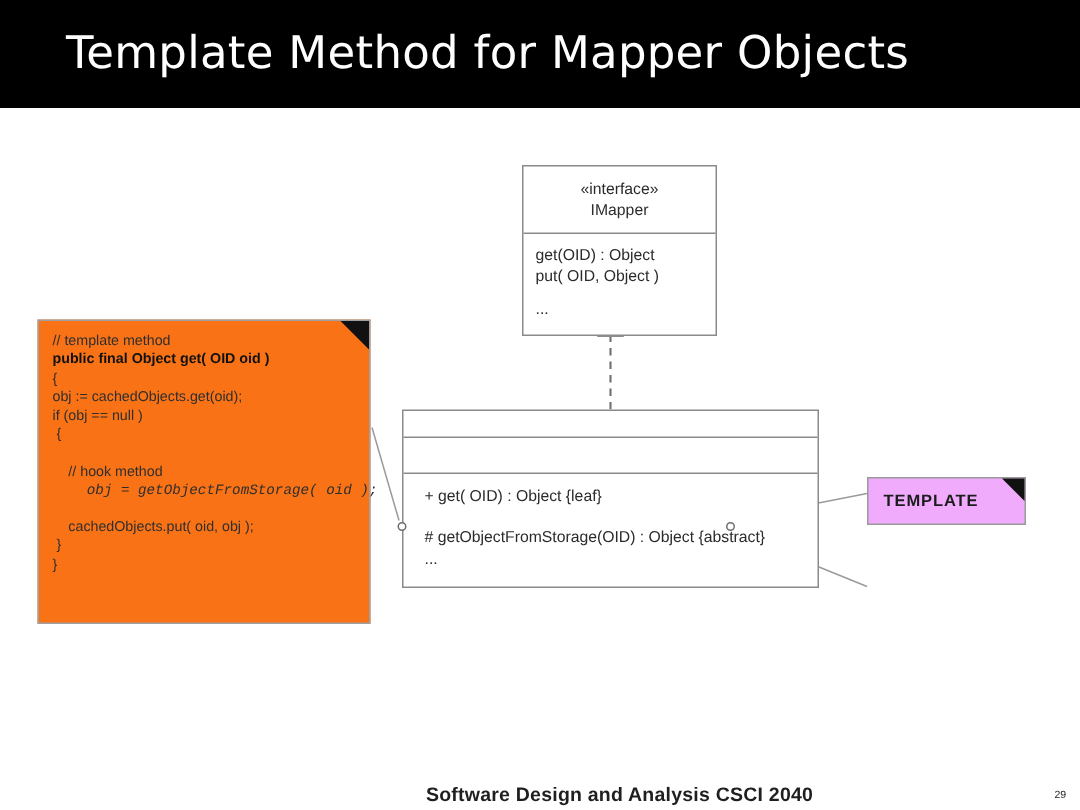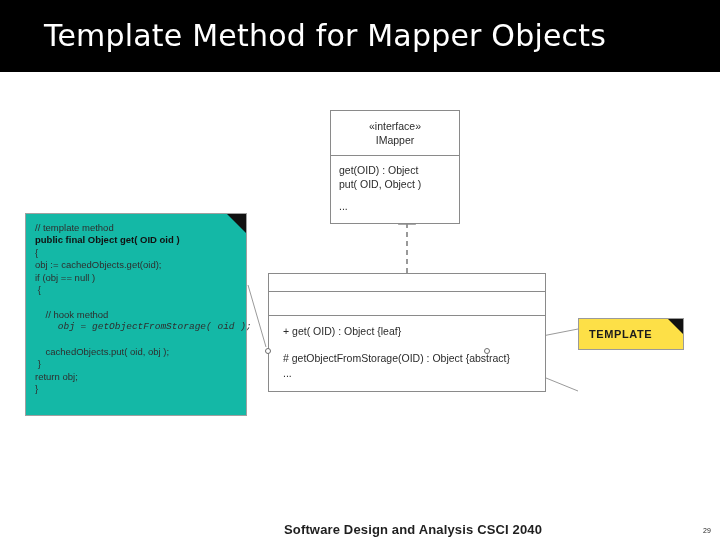--- a/index.html
+++ b/index.html
@@ -47,21 +47,21 @@
     font-size:10.5px;
     color:#2b2b2b;
     line-height:14px;
     white-space:nowrap;
     font-family:"Liberation Sans", sans-serif;
   }
   .center{ text-align:center; }
 
   
   #imapper-box{
-    left:330px; top:25px; width:130px;
+    left:348px; top:25px; width:130px;
   }
   #imapper-head{ padding:8px 8px 8px; }
   #imapper-ops{ padding:7px 8px 10px 8px; min-height:52px; }
 
   
   #persistencemapper-box{
     left:268px; top:188px; width:278px;
   }
   #pm-head{ padding:8px 8px 9px; }
   #pm-head .uml-line{ font-style:italic; font-size:11px; line-height:14px;}
@@ -78,21 +78,21 @@
     border-radius:50%;
     background:#ffffff;
   }
   #port-left{ left:-4px; top:74px; }
   #port-right{ left:215px; top:74px; }
 
   
   #code-note{
     position:absolute;
     left:25px; top:128px; width:222px; height:203px;
-    background:#14b8a6;
+    background:#f97316;
     border:1px solid #a0a0a0;
   }
   #code-note-fold{
     position:absolute; right:0; top:0;
     width:0; height:0;
     border-left:19px solid transparent;
     border-top:19px solid #111111;
   }
   #code-note-body{
     padding:8px 9px;
@@ -102,21 +102,21 @@
     font-family:"Liberation Sans", sans-serif;
   }
   .code-line{ white-space:pre; }
   .code-bold{ font-weight:bold; color:#111; }
   .code-italic{ font-style:italic;font-family:Liberation Mono, monospace; }
 
   
   .callout{
     position:absolute;
     width:106px; height:32px;
-    background:#fde047;
+    background:#f0abfc;
     border:1px solid #9a9a9a;
   }
   .callout-fold{
     position:absolute; right:0; top:0;
     width:0; height:0;
     border-left:15px solid transparent;
     border-top:15px solid #111111;
   }
   .callout-label{
     position:absolute; left:10px; top:9px;
@@ -215,21 +215,20 @@
         <div class="code-line">{</div>
         <div class="code-line">obj := cachedObjects.get(oid);</div>
         <div class="code-line">if (obj == null )</div>
         <div class="code-line"> {</div>
         <div class="code-line">&nbsp;</div>
         <div class="code-line">    // hook method</div>
         <div class="code-line code-italic">    obj = getObjectFromStorage( oid );</div>
         <div class="code-line">&nbsp;</div>
         <div class="code-line">    cachedObjects.put( oid, obj );</div>
         <div class="code-line"> }</div>
-        <div class="code-line">return obj;</div>
         <div class="code-line">}</div>
       </div>
   </div>
 
   <div class="callout" id="template-callout">
     <div class="callout-fold"></div>
     <div class="callout-label">TEMPLATE</div>
   </div>
 
 

